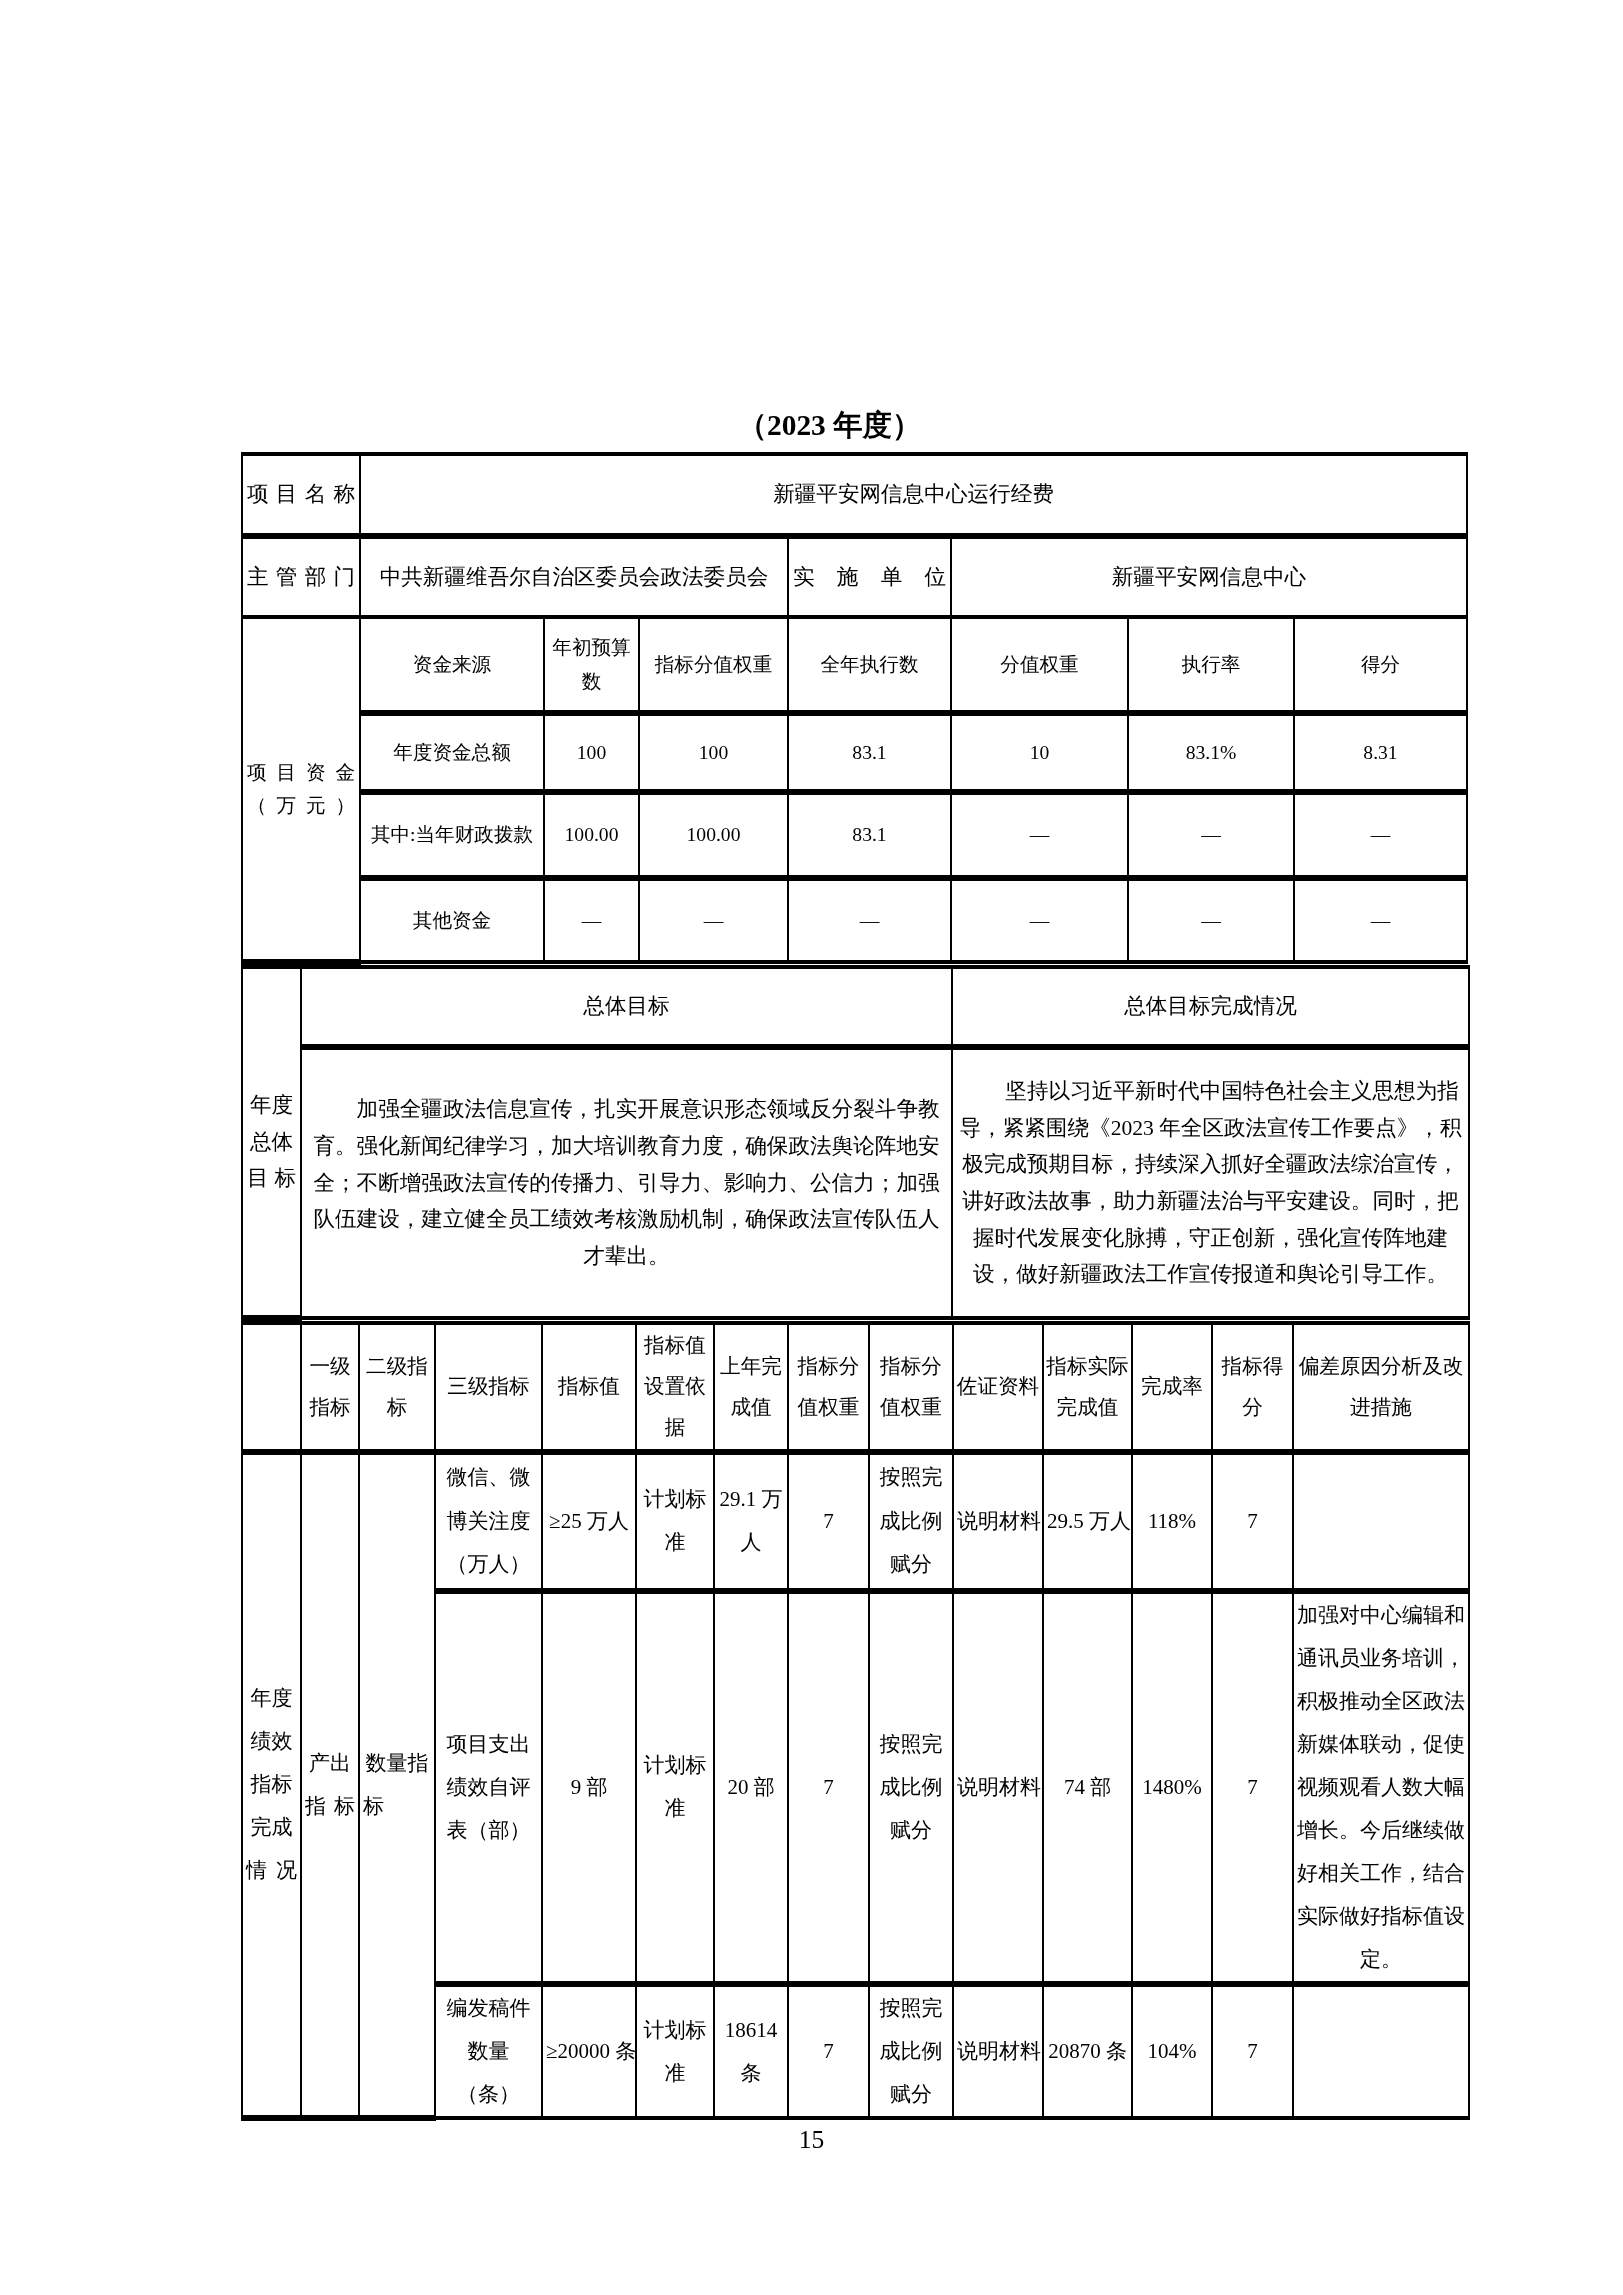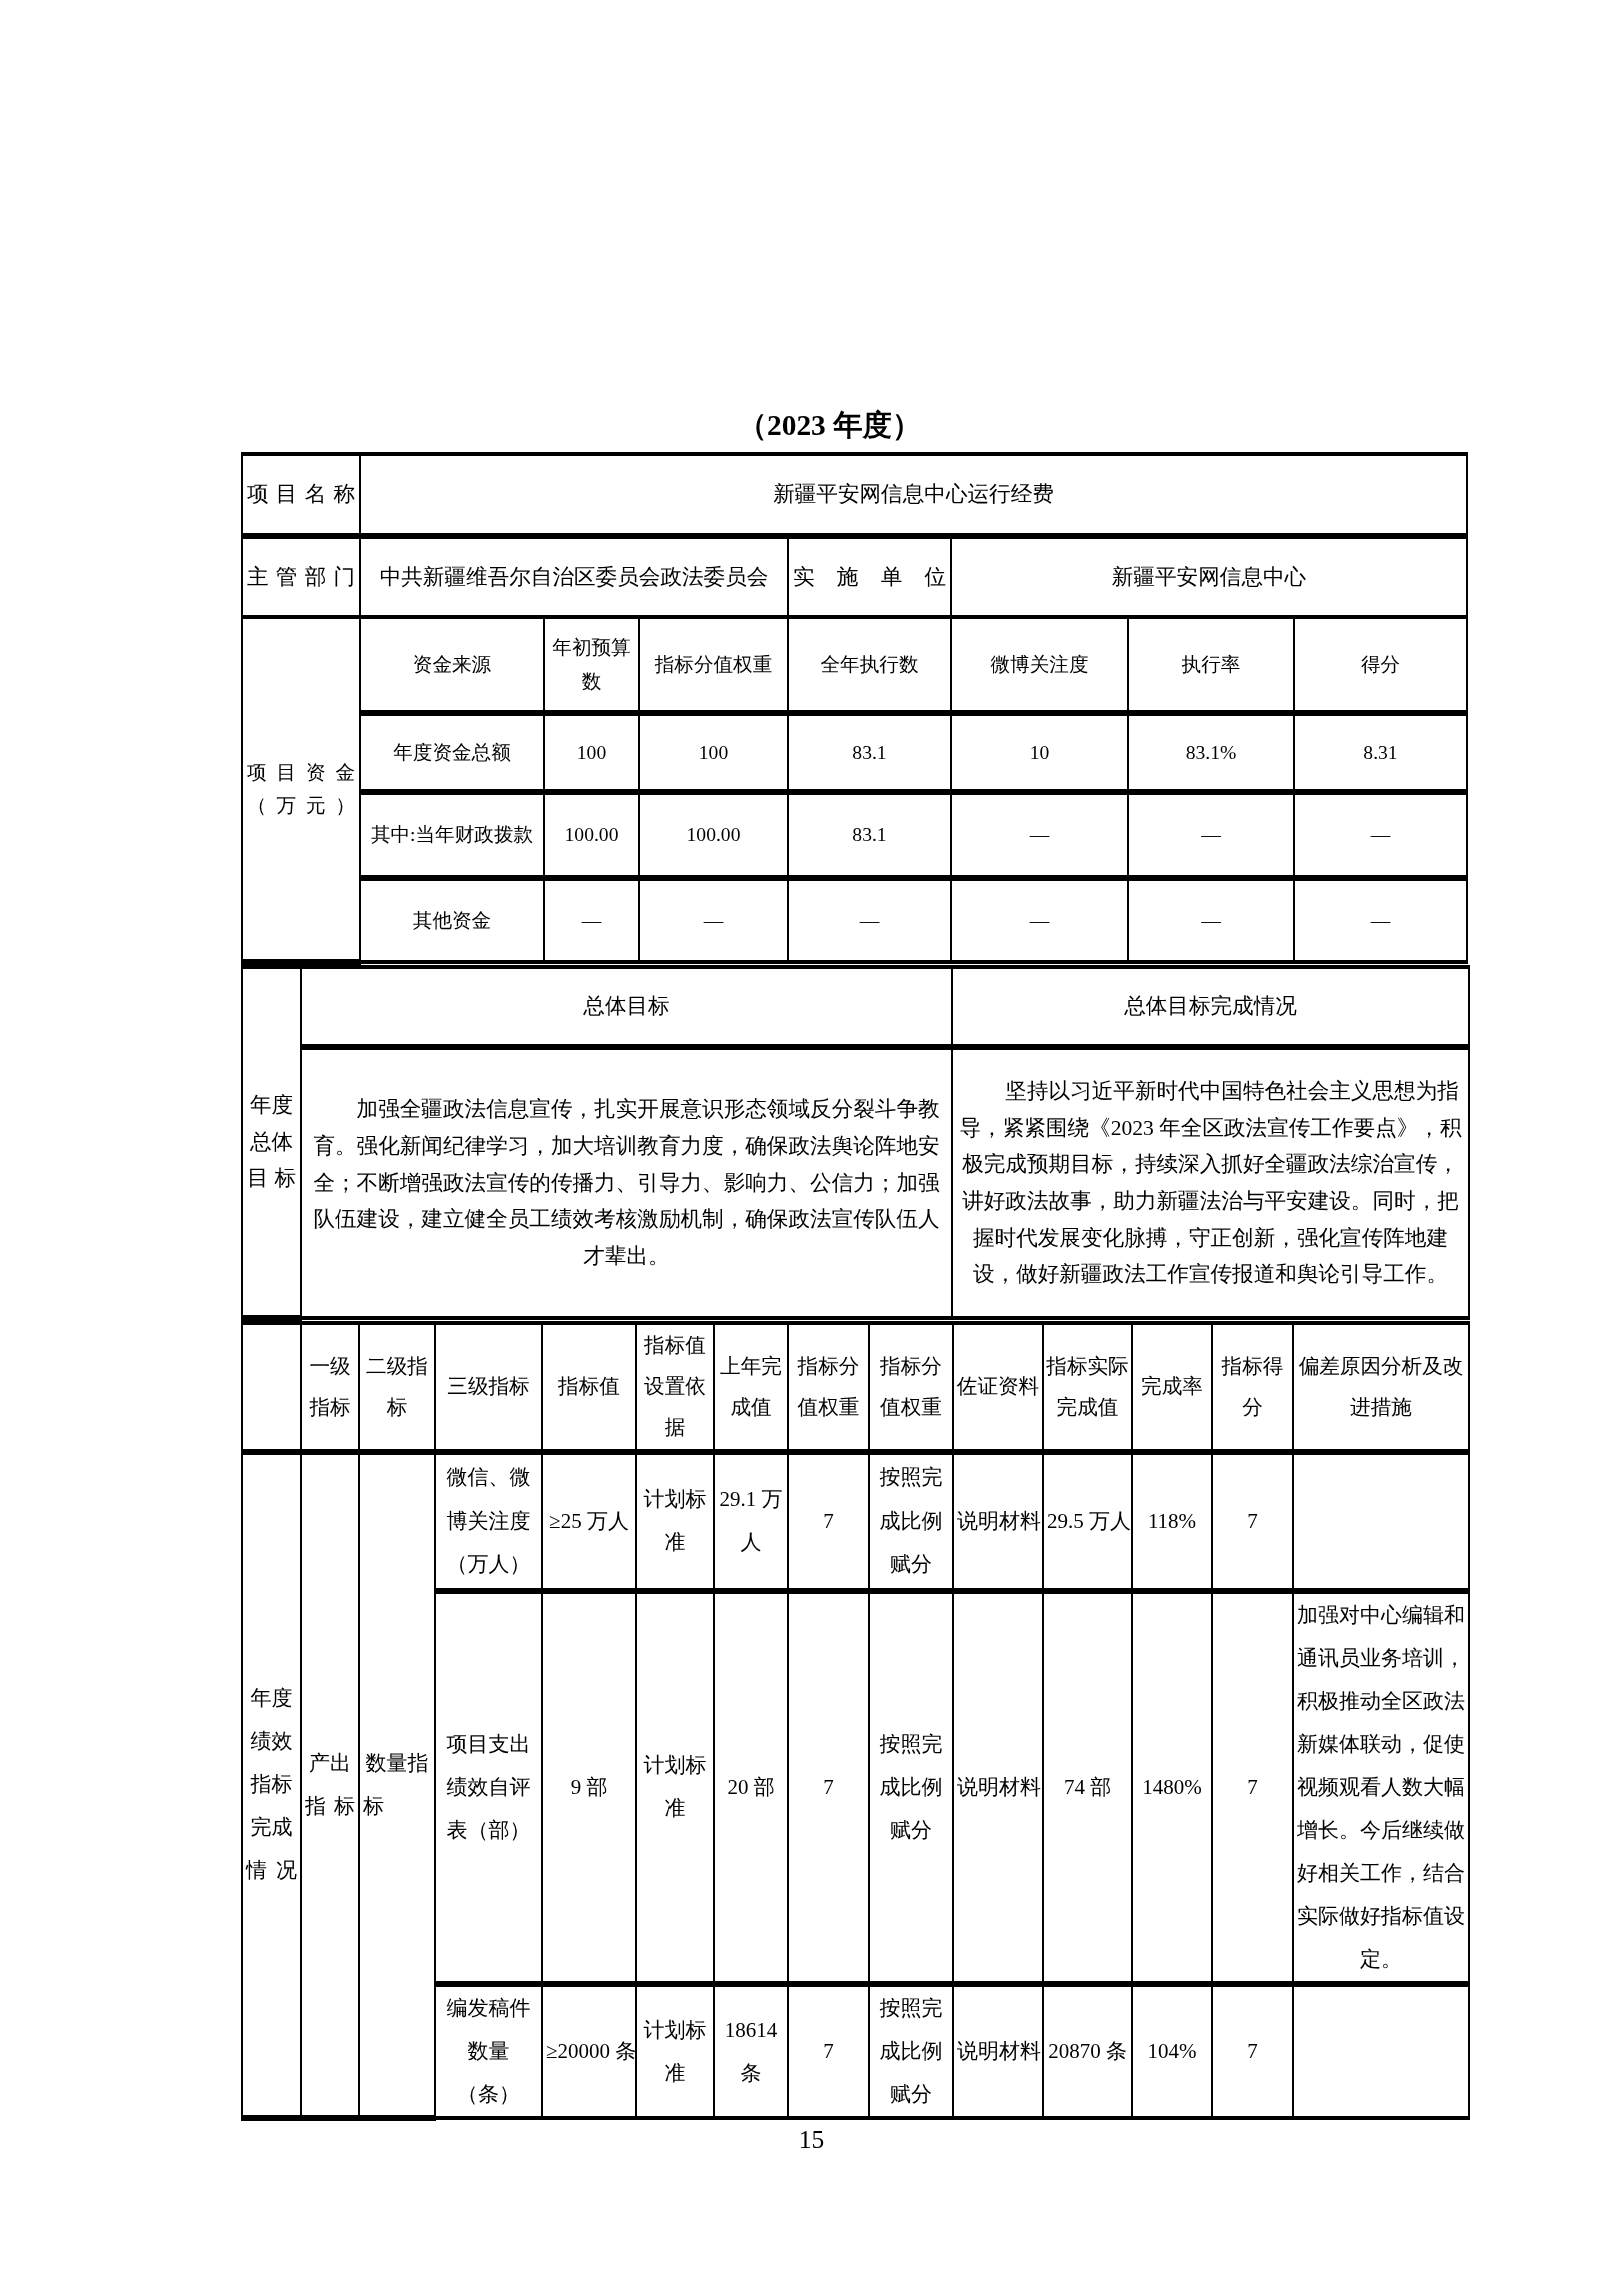--- a/index.html
+++ b/index.html
@@ -115,21 +115,21 @@
           <col style="width:173px">
       </colgroup>
       <tbody>
           <tr class="thick" style="height:94px">
         <td rowspan="4" class="dist fund-label">项目资金
 （万元）</td>
         <td>资金来源</td>
         <td>年初预算数</td>
         <td>指标分值权重</td>
         <td>全年执行数</td>
-        <td>微博关注度</td>
+        <td>分值权重</td>
         <td>执行率</td>
         <td>得分</td>
       </tr>
       <tr class="thick" style="height:79px">
         <td>年度资金总额</td>
         <td>100</td>
         <td>100</td>
         <td>83.1</td>
         <td>10</td>
         <td>83.1%</td>

